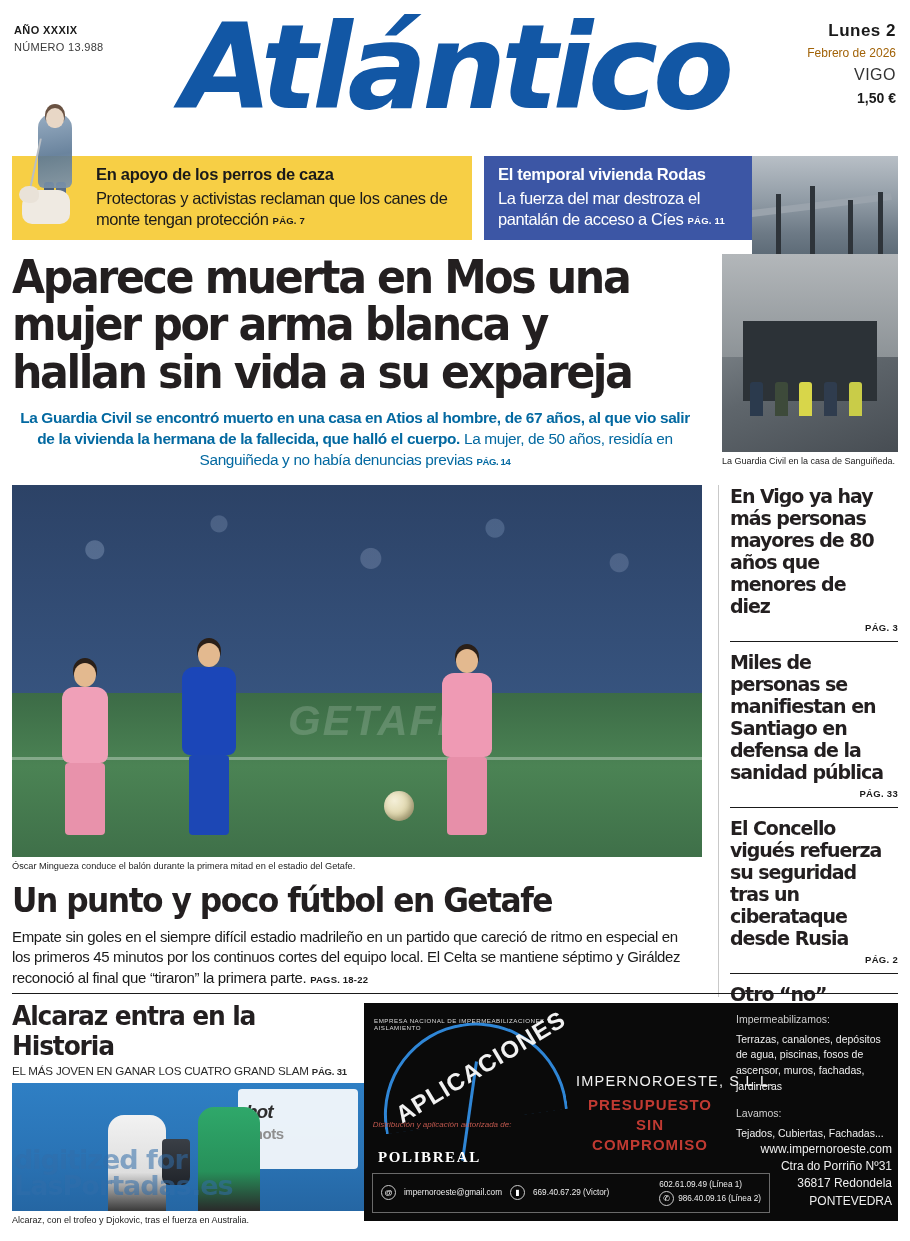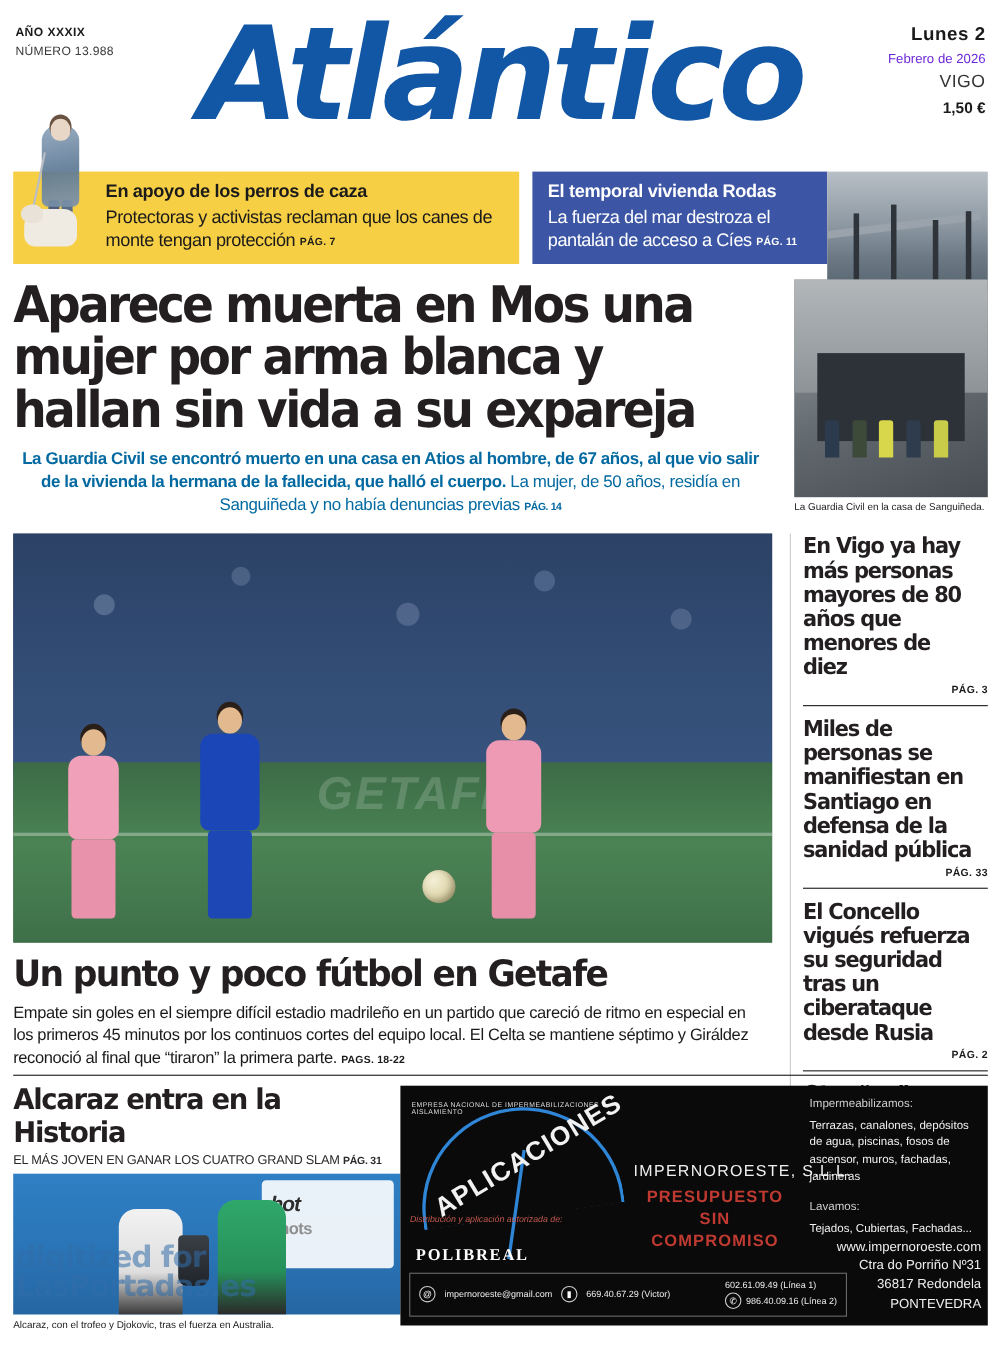--- a/index.html
+++ b/index.html
@@ -18,21 +18,21 @@
   .issue-year{font-size:11px;font-weight:bold;letter-spacing:.4px;}
   .issue-num{font-size:11px;color:#3a3a3a;letter-spacing:.3px;}
   .logo{
     position:absolute;left:50%;top:8px;transform:translateX(-50%);
     font-size:118px;font-weight:bold;font-style:italic;
     color:#1257a5;letter-spacing:-5px;line-height:1;
     font-family:"DejaVu Sans", sans-serif;
   }
   .dateblock{position:absolute;right:14px;top:18px;text-align:right;line-height:1.55;}
   .dateblock .dl1{font-size:17px;font-weight:bold;letter-spacing:.5px;text-align:right;}
-  .dateblock .dl2{font-size:12px;color:#6d28d9;}
+  .dateblock .dl2{font-size:12px;color:#a16207;}
   .dateblock .dl3{font-size:16px;color:#333;letter-spacing:.5px;}
   .dateblock .dl4{font-size:14px;font-weight:bold;}
 
   .mast-figure{
     position:absolute;left:22px;top:108px;width:70px;height:130px;
     z-index:5;
   }
   .mast-figure .fg-body{
     position:absolute;left:16px;top:6px;width:34px;height:74px;
     background:linear-gradient(170deg,#8fa6bd,#5d7995 55%,#7d93ab);
@@ -361,20 +361,21 @@
           <div class="legs" style="background:#1c47b5;height:80px;"></div>
         </div>
         <div class="pl" style="left:430px;">
           <div class="head"></div>
           <div class="torso" style="background:#ef9ab4;width:50px;height:84px;"></div>
           <div class="legs" style="background:#e78fa9;height:78px;"></div>
         </div>
         <div class="ball" style="left:372px;bottom:36px;"></div>
       </div>
 
+      <p class="sport-cap">Óscar Mingueza conduce el balón durante la primera mitad en el estadio del Getafe.</p>
       <h2 class="sport-head">Un punto y poco fútbol en Getafe</h2>
       <p class="sport-sub"><span>Empate sin goles en el siempre difícil estadio madrileño en un partido que careció de ritmo en especial en los primeros 45 minutos por los continuos cortes del equipo local. El Celta se mantiene séptimo y Giráldez reconoció al final que “tiraron” la primera parte.</span> <span class="pag">PAGS. 18-22</span></p>
     </div>
 
     <div class="rail">
       <div class="rail-item">
         <h4>En Vigo ya hay más personas mayores de 80 años que menores de diez</h4>
         <span class="rail-pag">PÁG. 3</span>
       </div>
       <div class="rail-item">

